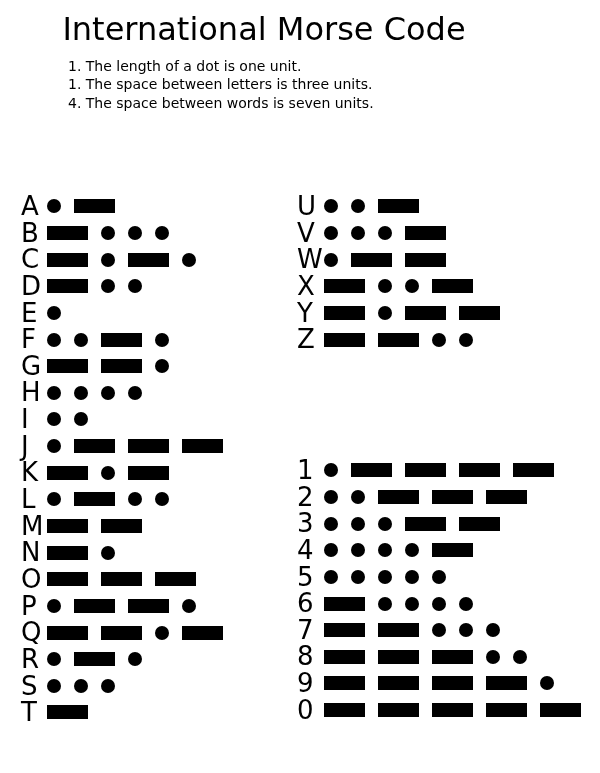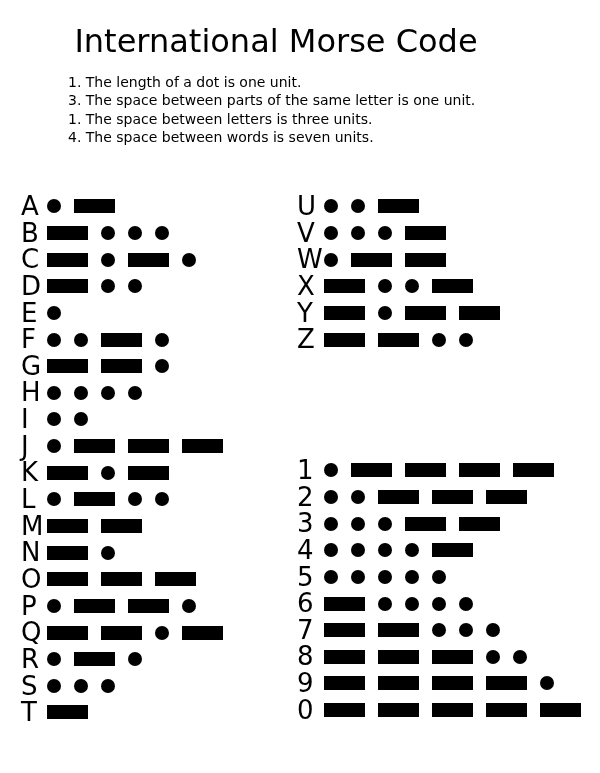--- a/index.html
+++ b/index.html
@@ -13,30 +13,29 @@
     overflow: hidden;
   }
   .title {
     position: absolute;
     top: 6px;
     left: 0;
     width: 520px;
     text-align: center;
     font-size: 32px;
     font-weight: normal;
-    margin: 16px;
+    margin: 4px;
   }
   .rules {
     position: absolute;
     top: 57px;
     left: 68px;
     font-size: 14px;
     line-height: 18.4px;
     white-space: nowrap;
-    margin-top: 16px;
   }
   .col { position: absolute; }
   #left-col      { left: 21px;  top: 193px; }
   #right-letters { left: 297px; top: 193px; }
   #right-digits  { left: 297px; top: 457px; }
   .m-row {
     height: 26.65px;
     display: flex;
     align-items: center;
   }
@@ -68,21 +67,20 @@
   }
 </style>
 </head>
 <body>
 
 <div>
   <h1 class="title">International Morse Code</h1>
 
   <div class="rules">
     <div>1. The length of a dot is one unit.</div>
-    <div>3. The space between parts of the same letter is one unit.</div>
     <div>1. The space between letters is three units.</div>
     <div>4. The space between words is seven units.</div>
   </div>
 
   <div class="col" id="left-col">
       <div class="m-row">
         <span class="m-char">A</span>
         <span class="m-symbols">
           <span class="dot"></span>
           <span class="dash"></span>

